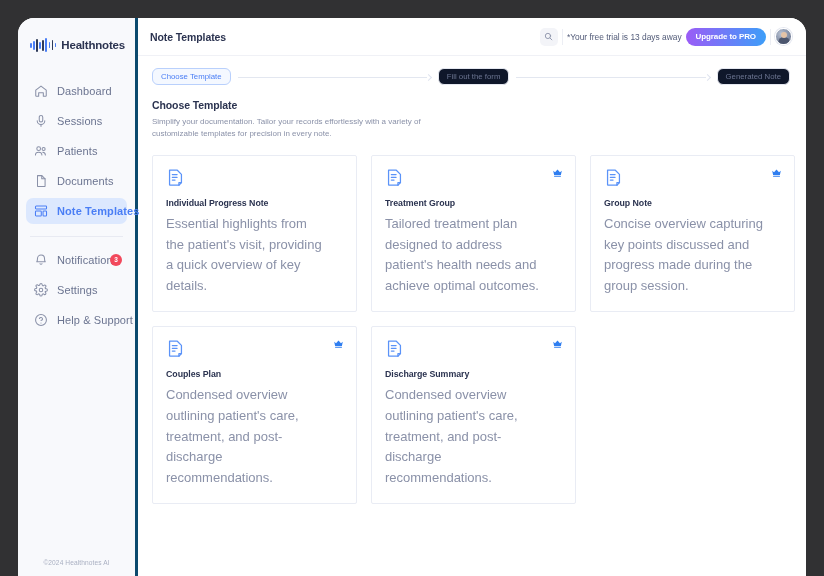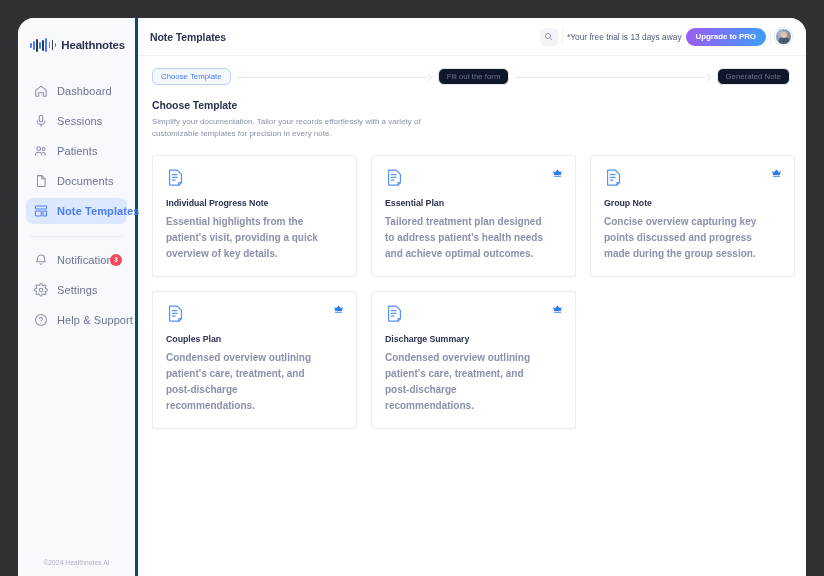--- a/index.html
+++ b/index.html
@@ -302,24 +302,23 @@
   }
   .crown svg { width: 11px; height: 11px; display:block; }
   .card-title {
     font-size: 8.8px;
     font-weight: 700;
     color: #2b3350;
     margin-bottom: 6px;
     letter-spacing: -0.05px;
   }
   .card-desc {
-    font-size: 10px;
+    font-size: 13px;
     line-height: 1.6;
     color: #8a91a8;
-    font-weight: bold;
   }
 </style>
 </head>
 <body>
 
 <div class="desktop">
   <div class="app-window">
 
     <aside class="sidebar">
       <div class="brand">
@@ -488,21 +487,21 @@
                   <path d="M8 11.8h6"></path>
                   <path d="M8 15.3h3.4"></path>
                 </svg>
             </div>
             <div class="crown">
               <svg viewBox="0 0 24 24" fill="#2f7ef0">
                   <path d="M2.6 8.2l4 3.2 5.4-6 5.4 6 4-3.2-2 9.3H4.6z"></path>
                   <rect x="4.2" y="19" width="15.6" height="2.2" rx="1"></rect>
                 </svg>
             </div>
-            <div class="card-title">Essential Plan</div>
+            <div class="card-title">Treatment Group</div>
             <div class="card-desc">Tailored treatment plan designed to address patient's health needs and achieve optimal outcomes.</div>
           </div>
 
           <div class="card">
             <div class="card-icon">
               <svg viewBox="0 0 24 24" fill="none" stroke="#5b93f8" stroke-width="1.6" stroke-linecap="round" stroke-linejoin="round">
                   <path d="M4.5 2.8h9.8L19.5 8v10.5l-3.2 3.2H5a.5.5 0 0 1-.5-.5z"></path>
                   <path d="M16.3 21.7V18.5h3.2"></path>
                   <path d="M8 8.3h6"></path>
                   <path d="M8 11.8h6"></path>

